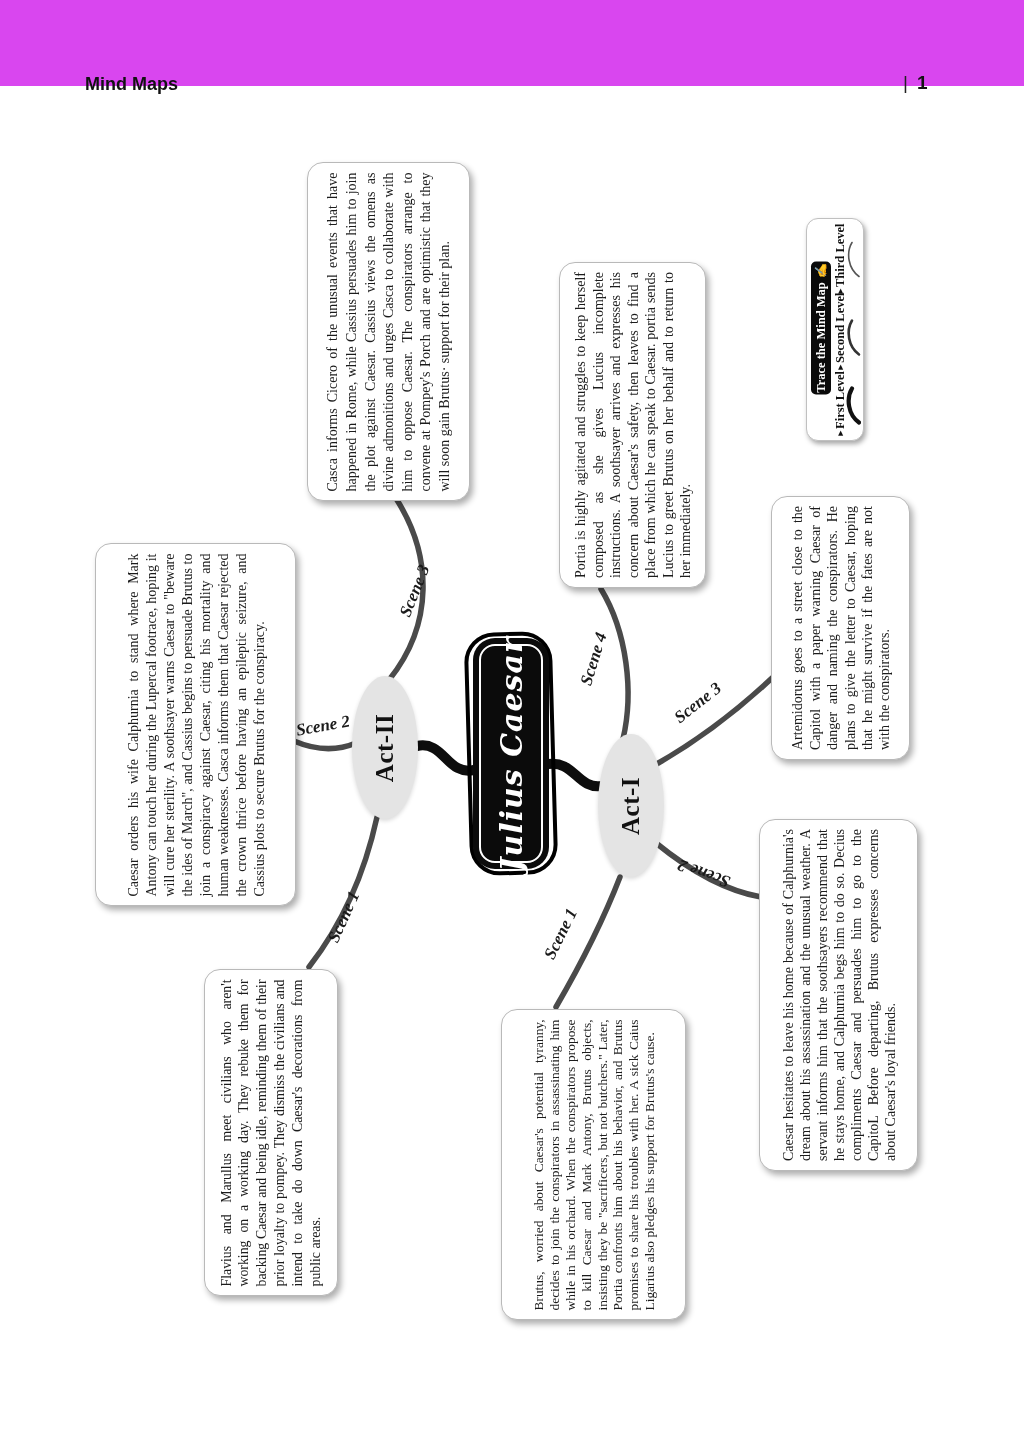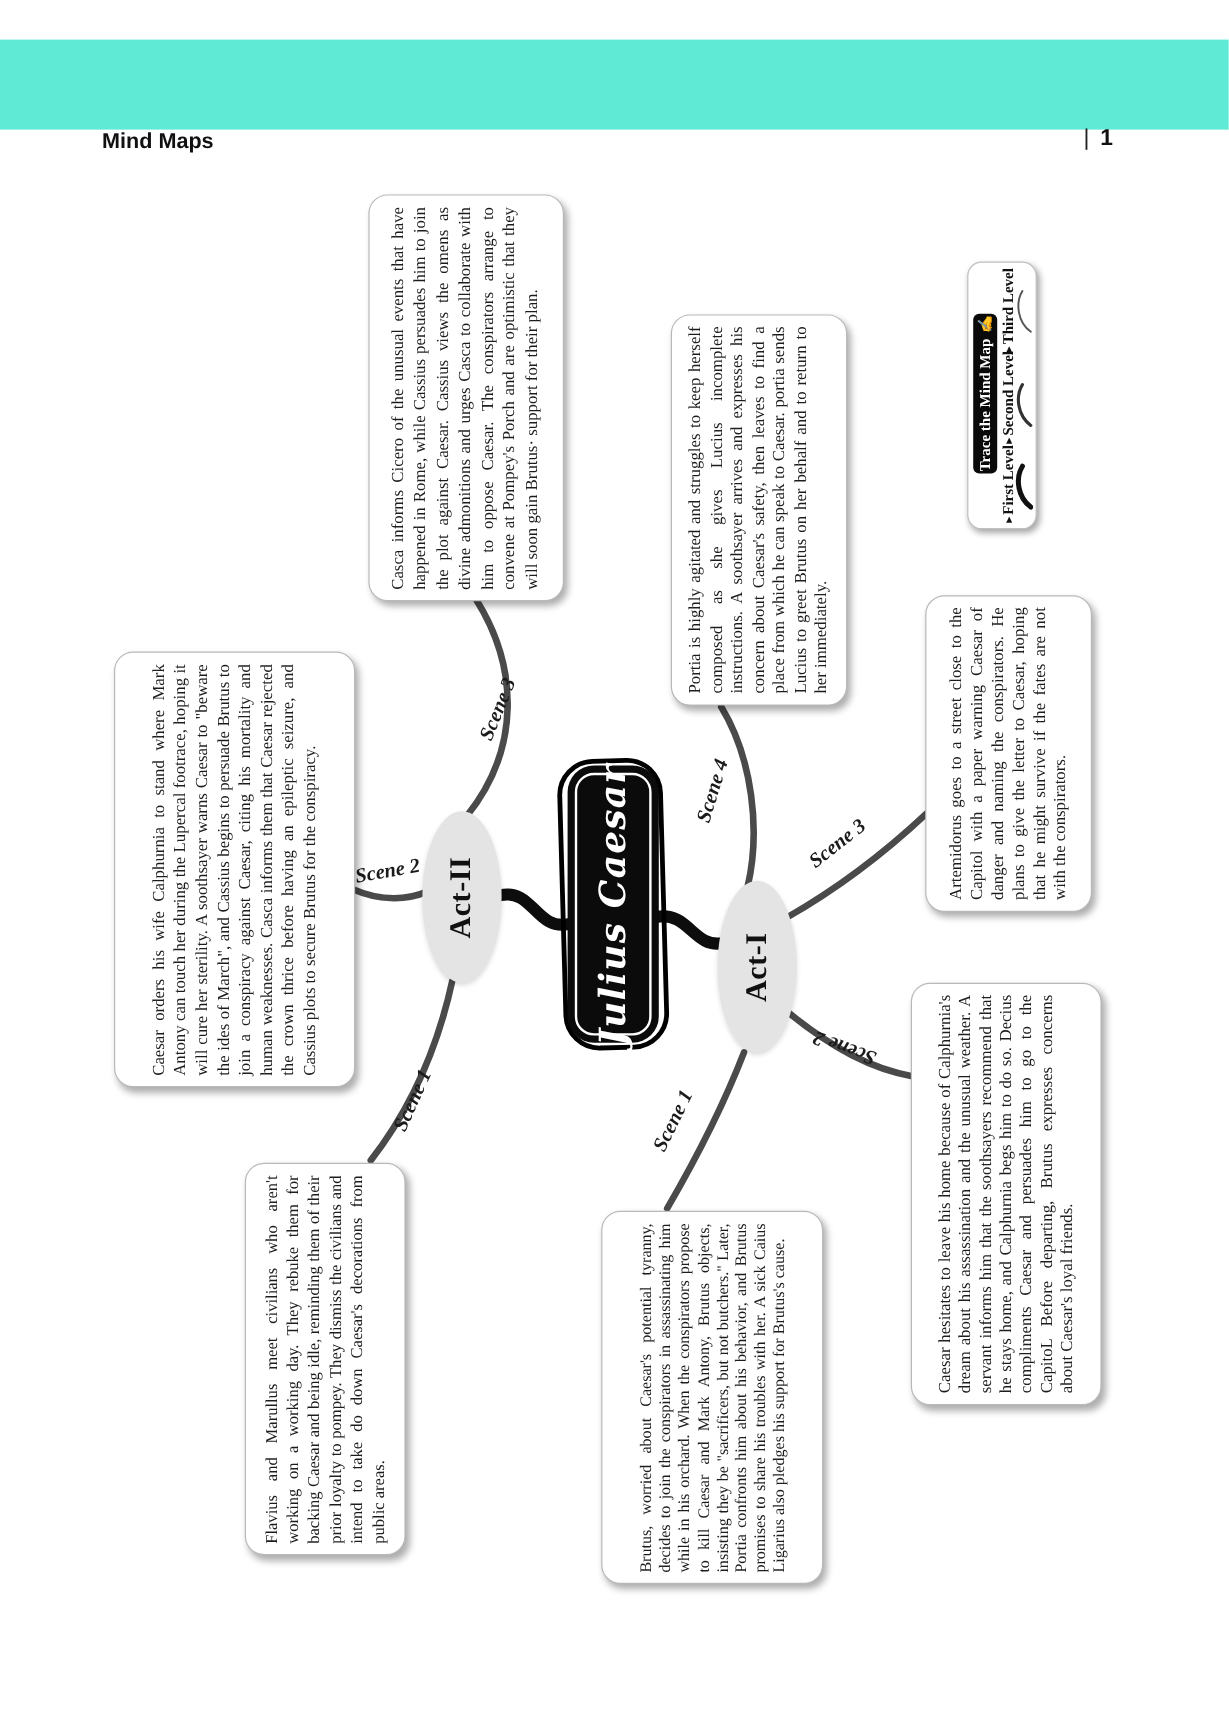--- a/index.html
+++ b/index.html
@@ -1,20 +1,20 @@
 <!DOCTYPE html>
 <html><head>
 <meta charset="utf-8">
 <style>
   html,body{margin:0;padding:0;background:#fff;}
   body{width:1024px;height:1440px;position:relative;overflow:hidden;
        font-family:"Liberation Serif",serif;-webkit-font-smoothing:antialiased;}
 
   
-  .page-header{position:absolute;left:0;top:0;width:1024px;height:75px;background:#5eead4;margin-top:33px;}
+  .page-header{position:absolute;left:0;top:0;width:1024px;height:86px;background:#d946ef;}
   .hdr-title{position:absolute;left:85px;top:74px;font-family:"Liberation Sans",sans-serif;
              font-weight:bold;font-size:18px;color:#111;}
   .hdr-page{position:absolute;left:903px;top:72px;font-family:"Liberation Sans",sans-serif;
             font-size:19px;color:#111;display:flex;gap:9px;align-items:baseline;}
   .hdr-sep{font-weight:300;color:#222;}
   .hdr-num{font-weight:bold;}
 
   
   svg.connectors{position:absolute;left:0;top:0;z-index:1;pointer-events:none;}
   .lvl2{stroke:#4a4a4a;stroke-width:5.5;fill:none;stroke-linecap:round;}

